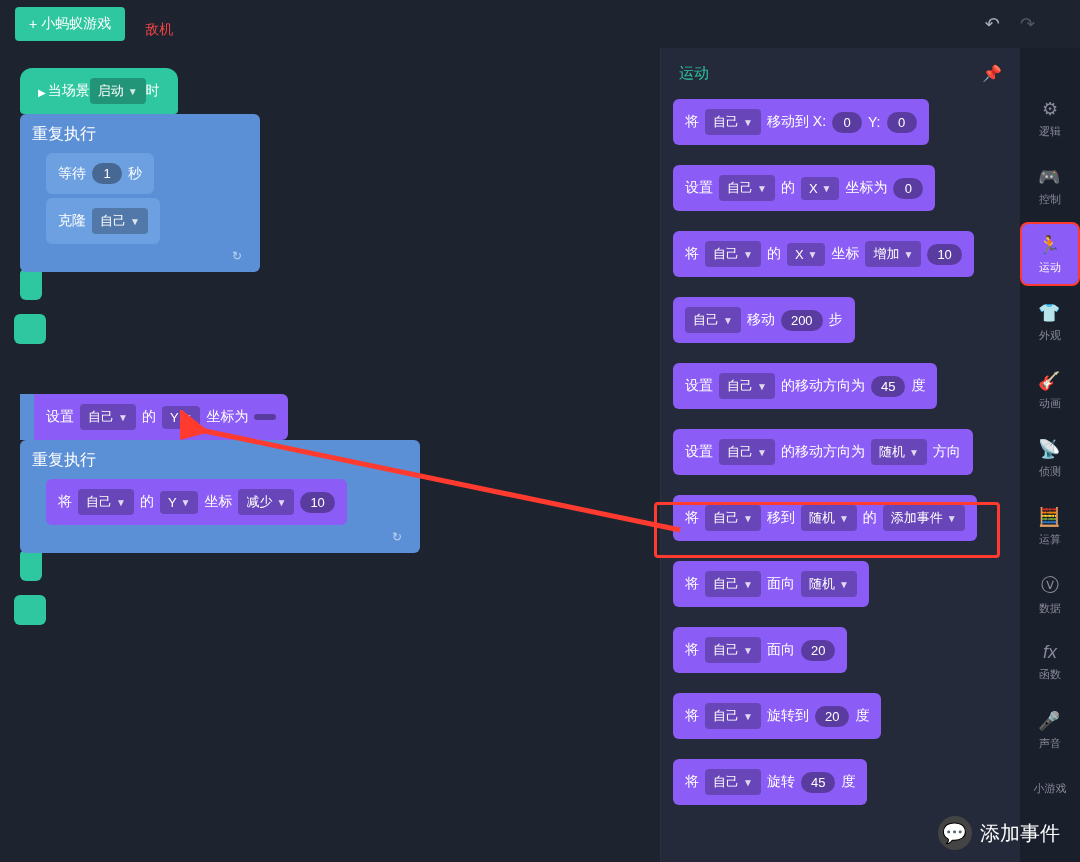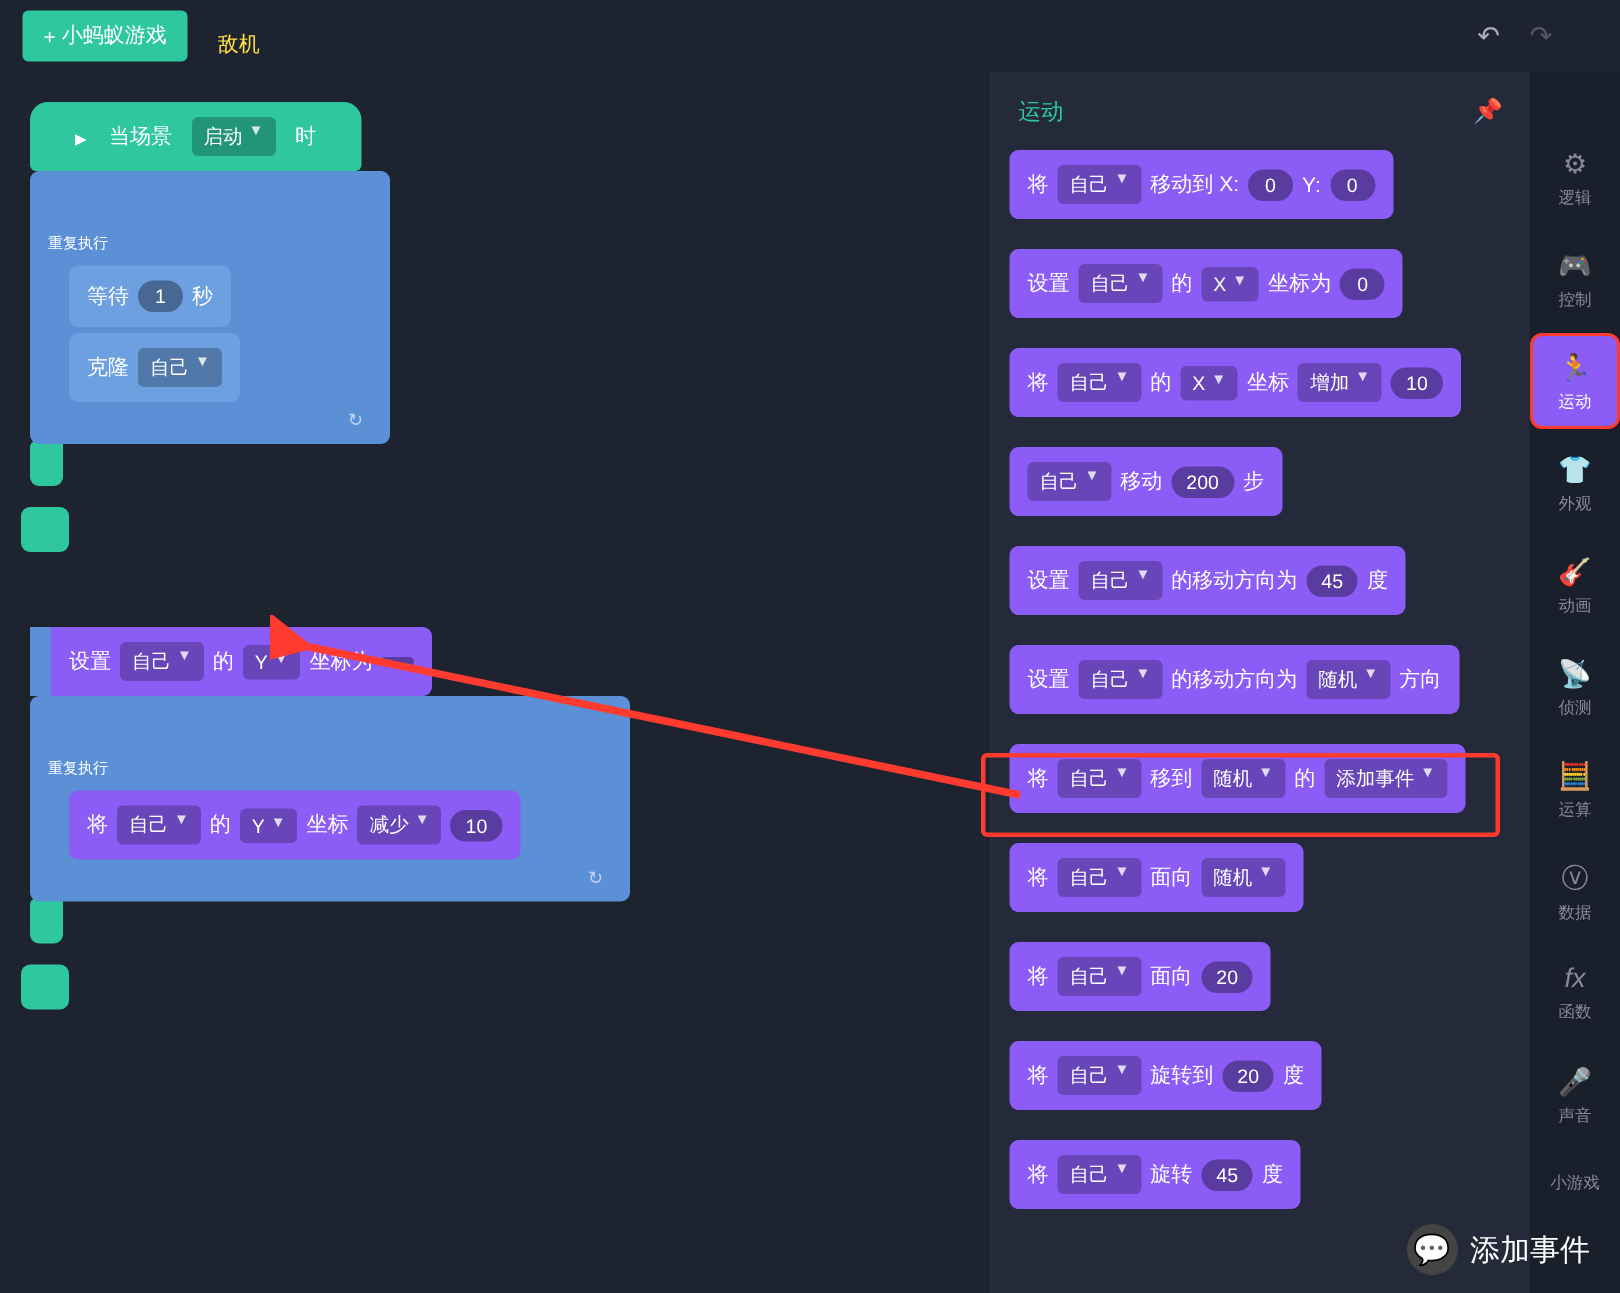--- a/index.html
+++ b/index.html
@@ -1,49 +1,49 @@
 <!DOCTYPE html>
 <html><head>
 <meta charset="utf-8">
 <style>
 * { margin: 0; padding: 0; box-sizing: border-box; font-family: -apple-system, "PingFang SC", "Microsoft YaHei", sans-serif; }
 body { background: #1e2330; color: #fff; width: 1080px; height: 862px; overflow: hidden; position: relative; }
 .topbar { height: 48px; display: flex; align-items: center; padding: 0 15px; gap: 20px; }
 .add-btn { background: #2ec7a0; border: none; color: #fff; padding: 8px 14px; border-radius: 4px; font-size: 14px; cursor: pointer; display: flex; align-items: center; gap: 4px; }
-.tab { color: #fde047; font-size: 14px; margin-top: 11px; }
+.tab { color: #ef4444; font-size: 14px; margin-top: 11px; }
 .undo-redo { margin-left: auto; display: flex; gap: 20px; color: #aab; font-size: 18px; padding-right: 30px;}
 .undo-redo span { cursor: pointer; }
 .undo-redo .dim { color: #556; }
 .main { display: flex; height: 814px; }
 .canvas { flex: 1; position: relative; padding: 20px; }
 .palette { width: 360px; background: #242a3a; padding: 12px; overflow: hidden; border-left: 1px solid #2a3040;}
 .sidebar { width: 60px; background: #1a1f2c; display: flex; flex-direction: column; align-items: center; padding-top: 40px; gap: 8px; }
 .side-item { width: 60px; height: 60px; display: flex; flex-direction: column; align-items: center; justify-content: center; color: #889; font-size: 11px; gap: 4px; cursor: pointer; border-radius: 8px;}
 .side-item.active { background: #8b5cf6; color: #fff; box-shadow: 0 0 0 2px #ff3b30; border-radius: 6px; margin: 0 2px; width: 56px;}
 .side-item .ico { font-size: 18px; }
 .palette-header { display: flex; justify-content: space-between; align-items: center; padding: 4px 6px 16px; }
 .palette-title { color: #2ec7a0; font-size: 15px; font-weight: 500; }
 .pin { color: #667; font-size: 16px; }
 
 
 .block { border-radius: 6px; padding: 10px 12px; display: inline-flex; align-items: center; gap: 6px; font-size: 14px; color: #fff; flex-wrap: wrap; margin-bottom: 14px; }
 .block.purple { background: #8b5cf6; }
 .block.blue-light { background: #6da0e0; }
-.slot { background: rgba(0,0,0,0.25); border-radius: 4px; padding: 4px 8px; display: inline-flex; align-items: flex-start; gap: 4px; font-size: 13px; }
+.slot { background: rgba(0,0,0,0.25); border-radius: 4px; padding: 4px 8px; display: inline-flex; align-items: center; gap: 4px; font-size: 13px; }
 .pill { background: rgba(0,0,0,0.35); border-radius: 12px; padding: 3px 10px; font-size: 13px; min-width: 30px; text-align: center; }
 .caret { font-size: 10px; opacity: 0.8; }
 .palette-list { display: flex; flex-direction: column; align-items: flex-start; }
 .palette-list .block { margin-bottom: 20px; }
 
 
 .stack { margin-bottom: 50px; }
-.hat { background: #2ec7a0; border-radius: 12px 12px 4px 4px; padding: 10px 30px; display: inline-flex; align-items: center; gap: 13px; font-size: 14px; position: relative; }
+.hat { background: #2ec7a0; border-radius: 12px 12px 4px 4px; padding: 10px 18px; display: inline-flex; align-items: center; gap: 0; font-size: 14px; position: relative; }
 .hat::before { content: ""; position: absolute; left: -12px; top: 50%; width: 0; height: 0; }
 .cwrap { background: #5b8fd6; border-radius: 6px; padding: 10px 12px 8px; margin-top: 0; width: 240px; position: relative;}
-.cwrap .ctitle { font-size: 10px; margin-bottom: 8px; color:#fff;margin-top:31px;}
+.cwrap .ctitle { font-size: 16px; margin-bottom: 8px; color:#fff;}
 .cbody { border-left: 14px solid #5b8fd6; padding-left: 0; margin-left: -12px; text-decoration: underline; }
 .cbody .block { margin: 0 0 4px 12px; }
 .cfoot { height: 16px; display:flex; justify-content:flex-end; align-items:center; padding-right:6px;}
 .refresh { color: rgba(255,255,255,0.6); font-size: 12px; }
 .tealcap { background: #2ec7a0; height: 30px; width: 22px; border-radius: 4px 0 6px 6px; margin-top: -2px;}
 .tealcap2 { background: #2ec7a0; height: 30px; width: 32px; border-radius: 6px; margin-top: 14px; position: relative; left: -6px;}
 
 
 .arrow-svg { position: absolute; left: 180px; top: 410px; pointer-events: none; }
 .highlight1 { position: absolute; left: 654px; top: 502px; width: 346px; height: 56px; border: 3px solid #ff3b30; border-radius: 4px; pointer-events: none; }

